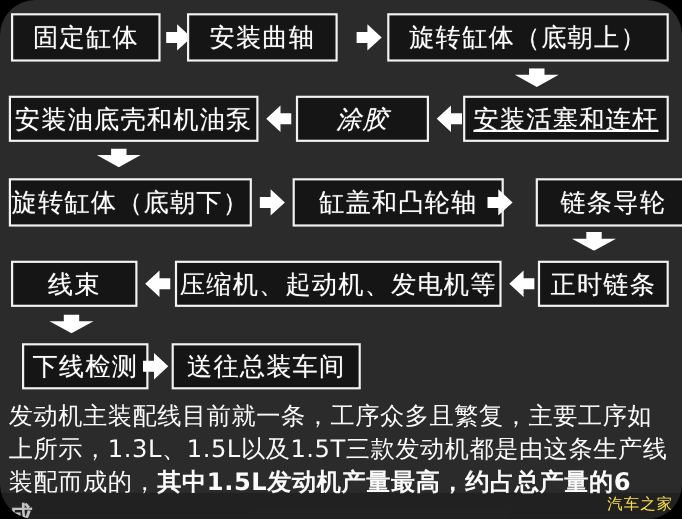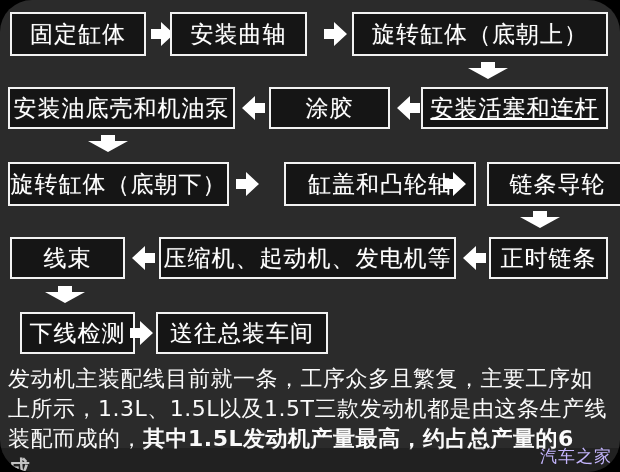--- a/index.html
+++ b/index.html
@@ -43,22 +43,22 @@
   #bottom-strip {
     position: absolute;
     left: 0; bottom: 0;
     width: 620px; height: 24px;
     background: rgba(0,0,0,0.22);
   }
   #watermark {
     position: absolute;
     right: 8px;
     bottom: 4px;
-    color: #c4b5fd;
-    font-size: 17px;
+    color: #fde047;
+    font-size: 14px;
     letter-spacing: 1px;
   }
 </style>
 </head>
 <body>
 
 <div id="stage">
 
   <div class="box" style="left:10px; top:12px; width:136px; height:44px;">固定缸体</div>
   <div class="arrow" style="left:151px; top:20px;">
@@ -79,41 +79,41 @@
         <polygon points="15,0 29,0 29,6 42,6 22,17 2,6 15,6" fill="#ffffff"></polygon>
       </svg>
   </div>
 
   <div class="box" style="left:421px; top:87px; width:187px; height:42px;text-decoration:underline;">安装活塞和连杆</div>
   <div class="arrow" style="left:396px; top:94px;">
     <svg width="24" height="28" viewBox="0 0 24 28">
         <polygon points="24,9 14,9 14,2 1,14 14,26 14,19 24,19" fill="#ffffff"></polygon>
       </svg>
   </div>
-  <div class="box" style="left:269px; top:87px; width:121px; height:42px;">涂胶</div>
+  <div class="box" style="left:269px; top:87px; width:121px; height:42px;font-style:italic;">涂胶</div>
   <div class="arrow" style="left:241px; top:94px;">
     <svg width="24" height="28" viewBox="0 0 24 28">
         <polygon points="24,9 14,9 14,2 1,14 14,26 14,19 24,19" fill="#ffffff"></polygon>
       </svg>
   </div>
   <div class="box" style="left:8px; top:87px; width:227px; height:42px;">安装油底壳和机油泵</div>
 
   <div class="arrow" style="left:86px; top:135px;">
     <svg width="44" height="17" viewBox="0 0 44 17">
         <polygon points="15,0 29,0 29,6 42,6 22,17 2,6 15,6" fill="#ffffff"></polygon>
       </svg>
   </div>
 
   <div class="box" style="left:8px; top:162px; width:221px; height:44px;">旋转缸体（底朝下）</div>
   <div class="arrow" style="left:236px; top:170px;">
     <svg width="24" height="28" viewBox="0 0 24 28">
         <polygon points="0,9 10,9 10,2 23,14 10,26 10,19 0,19" fill="#ffffff"></polygon>
       </svg>
   </div>
-  <div class="box" style="left:284px; top:162px; width:192px; height:44px;">缸盖和凸轮轴</div>
+  <div class="box" style="left:266px; top:162px; width:192px; height:44px;">缸盖和凸轮轴</div>
   <div class="arrow" style="left:443px; top:170px;">
     <svg width="24" height="28" viewBox="0 0 24 28">
         <polygon points="0,9 10,9 10,2 23,14 10,26 10,19 0,19" fill="#ffffff"></polygon>
       </svg>
   </div>
   <div class="box" style="left:467px; top:162px; width:141px; height:44px;margin-left:20px;">链条导轮</div>
 
   <div class="arrow" style="left:518px; top:211px;">
     <svg width="44" height="17" viewBox="0 0 44 17">
         <polygon points="15,0 29,0 29,6 42,6 22,17 2,6 15,6" fill="#ffffff"></polygon>

